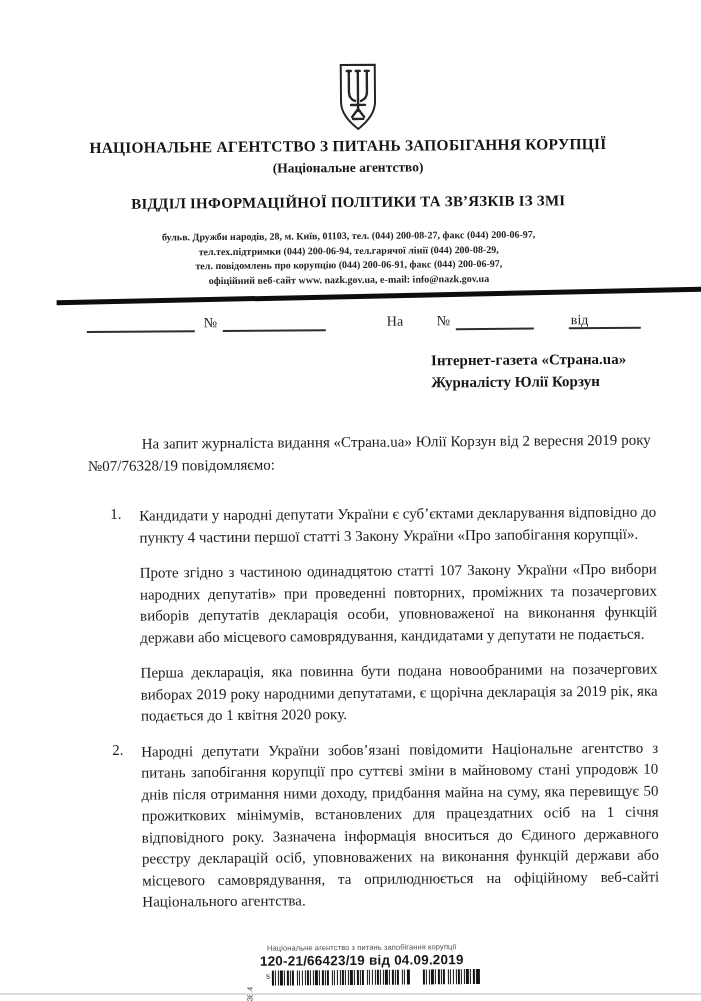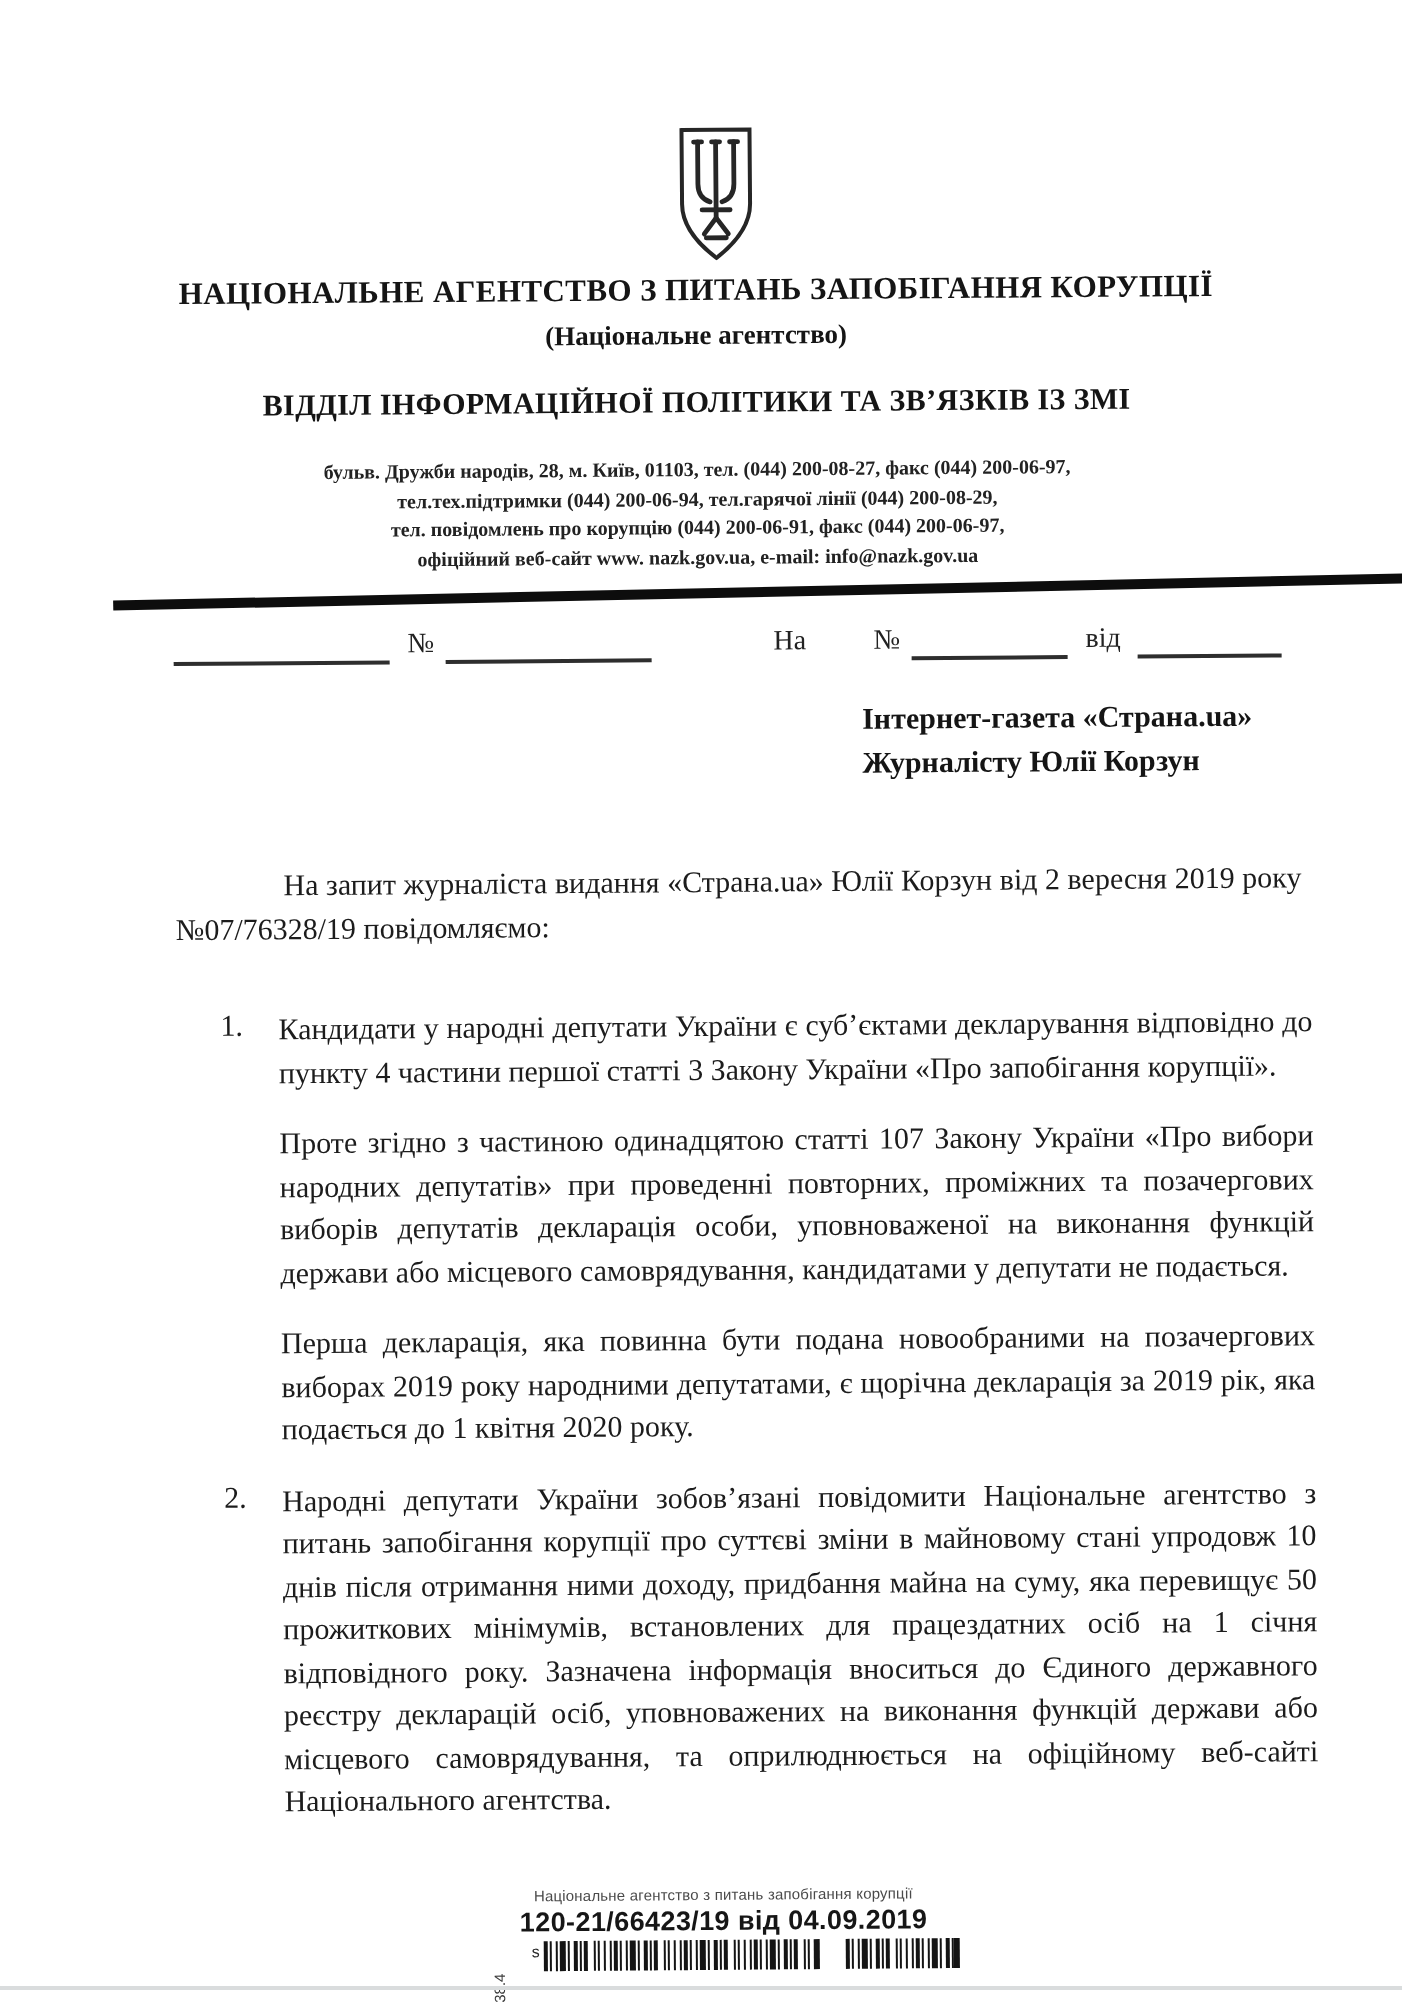--- a/index.html
+++ b/index.html
@@ -27,21 +27,21 @@
 
   .refrow { position:absolute; top:312px; left:0; width:100%; height:26px; font-size:14px; color:#222; }
   .refrow .blank { position:absolute; top:0; height:19px; border-bottom:2px solid #2e2e2e; }
   .refrow .lbl { position:absolute; top:2px; }
   .b1 { left:88px;  width:108px; }
   .n1 { left:205px; }
   .b2 { left:224px; width:103px; }
   .na { left:388px; }
   .n2 { left:438px; }
   .b3 { left:457px; width:78px; }
-  .vid{ left:544px; }
+  .vid{ left:572px; }
   .b4 { left:570px; width:72px; }
 
   .addressee { position:absolute; left:432px; top:351px; font-size:15px; font-weight:700;
                line-height:21.5px; color:#151515; }
 
   .intro { position:absolute; left:88px; top:431px; width:563px; font-size:15px;
            line-height:22px; text-align:justify; text-indent:54px; }
 
   .list { position:absolute; left:110px; top:504px; width:546px; }
   .list-item { position:relative; padding-left:29px; }

